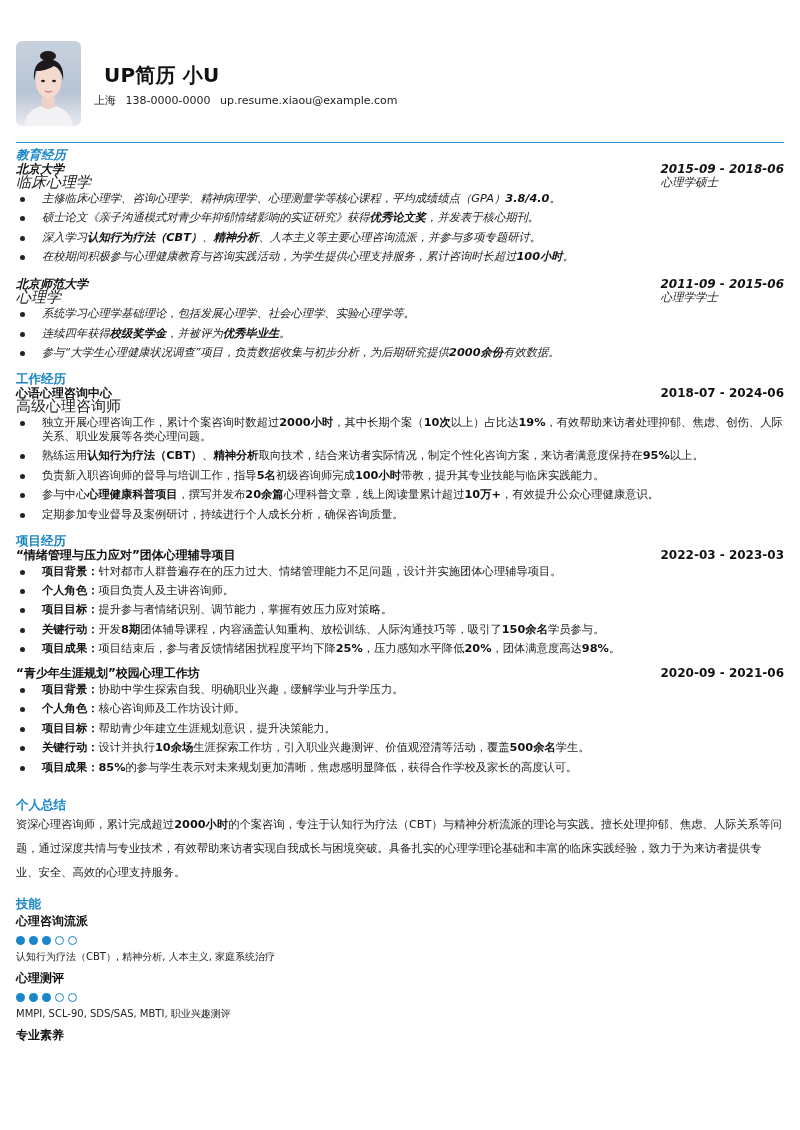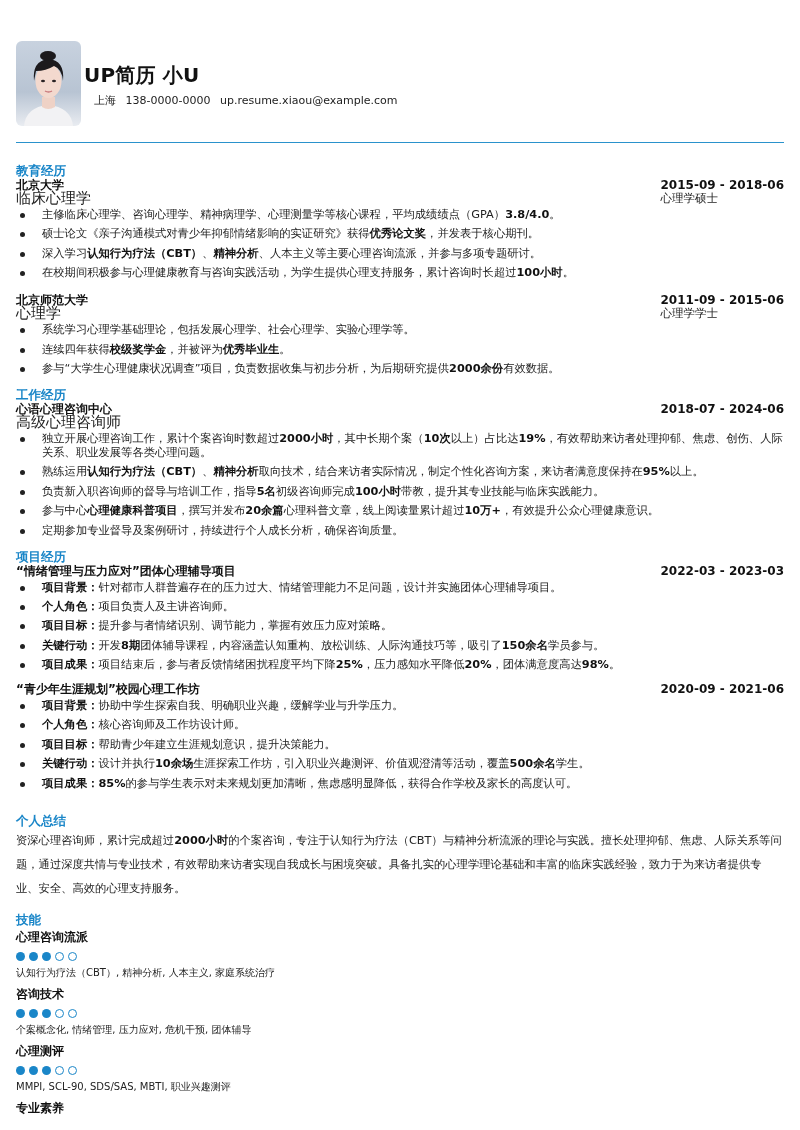--- a/index.html
+++ b/index.html
@@ -9,21 +9,21 @@
     color:#1a1a1a; font-size:12px;
   }
   .page { position:absolute; left:16px; top:0; width:768px; }
   .header { position:relative; height:142px; }
   .photo {
     position:absolute; left:0; top:41px; width:65px; height:85px;
     border-radius:6px; overflow:hidden;
     background:linear-gradient(180deg,#c8d2df 0%,#b8c4d3 60%,#e9ecf1 100%);
   }
   .photo svg { display:block; }
-  .name { position:absolute; left:68px; top:62px; font-size:20px; font-weight:bold; letter-spacing:0.2px; color:#111; line-height:26px; }
+  .name { position:absolute; left:88px; top:62px; font-size:20px; font-weight:bold; letter-spacing:0.2px; color:#111; line-height:26px; }
   .contact { position:absolute; left:78px; top:93px; font-size:11px; color:#222; line-height:16px; white-space:nowrap; }
   .contact span { margin-right:6px; }
   .rule { position:absolute; left:0; top:142px; width:768px; height:1px; background:#2a92cc; }
 
   .section-title { color:#1a86c8; font-weight:bold; font-size:12.5px; line-height:14px; }
   .entry-head { display:flex; justify-content:space-between; align-items:flex-start; }
   .entry-title { font-weight:bold; font-size:12px; line-height:14px; color:#111; }
   .entry-sub { font-size:15px; line-height:13px; color:#222; }
   .entry-date { font-weight:bold; font-size:12px; line-height:14px; text-align:right; color:#111; }
   .entry-deg { font-size:11.5px; line-height:13px; color:#222; }
@@ -63,21 +63,21 @@
     </div>
     <div class="name">UP简历 小U</div>
     <div class="contact">
       <span>上海</span>
       <span>138-0000-0000</span>
       <span>up.resume.xiaou@example.com</span>
     </div>
     <div class="rule"></div>
   </div>
 
-  <div style="margin-top:22px;">
+  <div style="margin-top:6px;font-style:italic;">
     <div class="section-title">教育经历</div>
 
     <div>
       <div class="entry-head">
         <div>
           <div class="entry-title">北京大学</div>
           <div class="entry-sub">临床心理学</div>
         </div>
         <div>
           <div class="entry-date">2015-09 - 2018-06</div>
@@ -176,31 +176,20 @@
           <div class="dots">
             <span class="dot on"></span>
             <span class="dot on"></span>
             <span class="dot on"></span>
             <span class="dot off"></span>
             <span class="dot off"></span>
           </div>
           <div class="skill-items">认知行为疗法（CBT）, 精神分析, 人本主义, 家庭系统治疗</div>
         </div>
         <div>
-          <div class="skill-name">咨询技术</div>
-          <div class="dots">
-            <span class="dot on"></span>
-            <span class="dot on"></span>
-            <span class="dot on"></span>
-            <span class="dot off"></span>
-            <span class="dot off"></span>
-          </div>
-          <div class="skill-items">个案概念化, 情绪管理, 压力应对, 危机干预, 团体辅导</div>
-        </div>
-        <div>
           <div class="skill-name">心理测评</div>
           <div class="dots">
             <span class="dot on"></span>
             <span class="dot on"></span>
             <span class="dot on"></span>
             <span class="dot off"></span>
             <span class="dot off"></span>
           </div>
           <div class="skill-items">MMPI, SCL-90, SDS/SAS, MBTI, 职业兴趣测评</div>
         </div>

